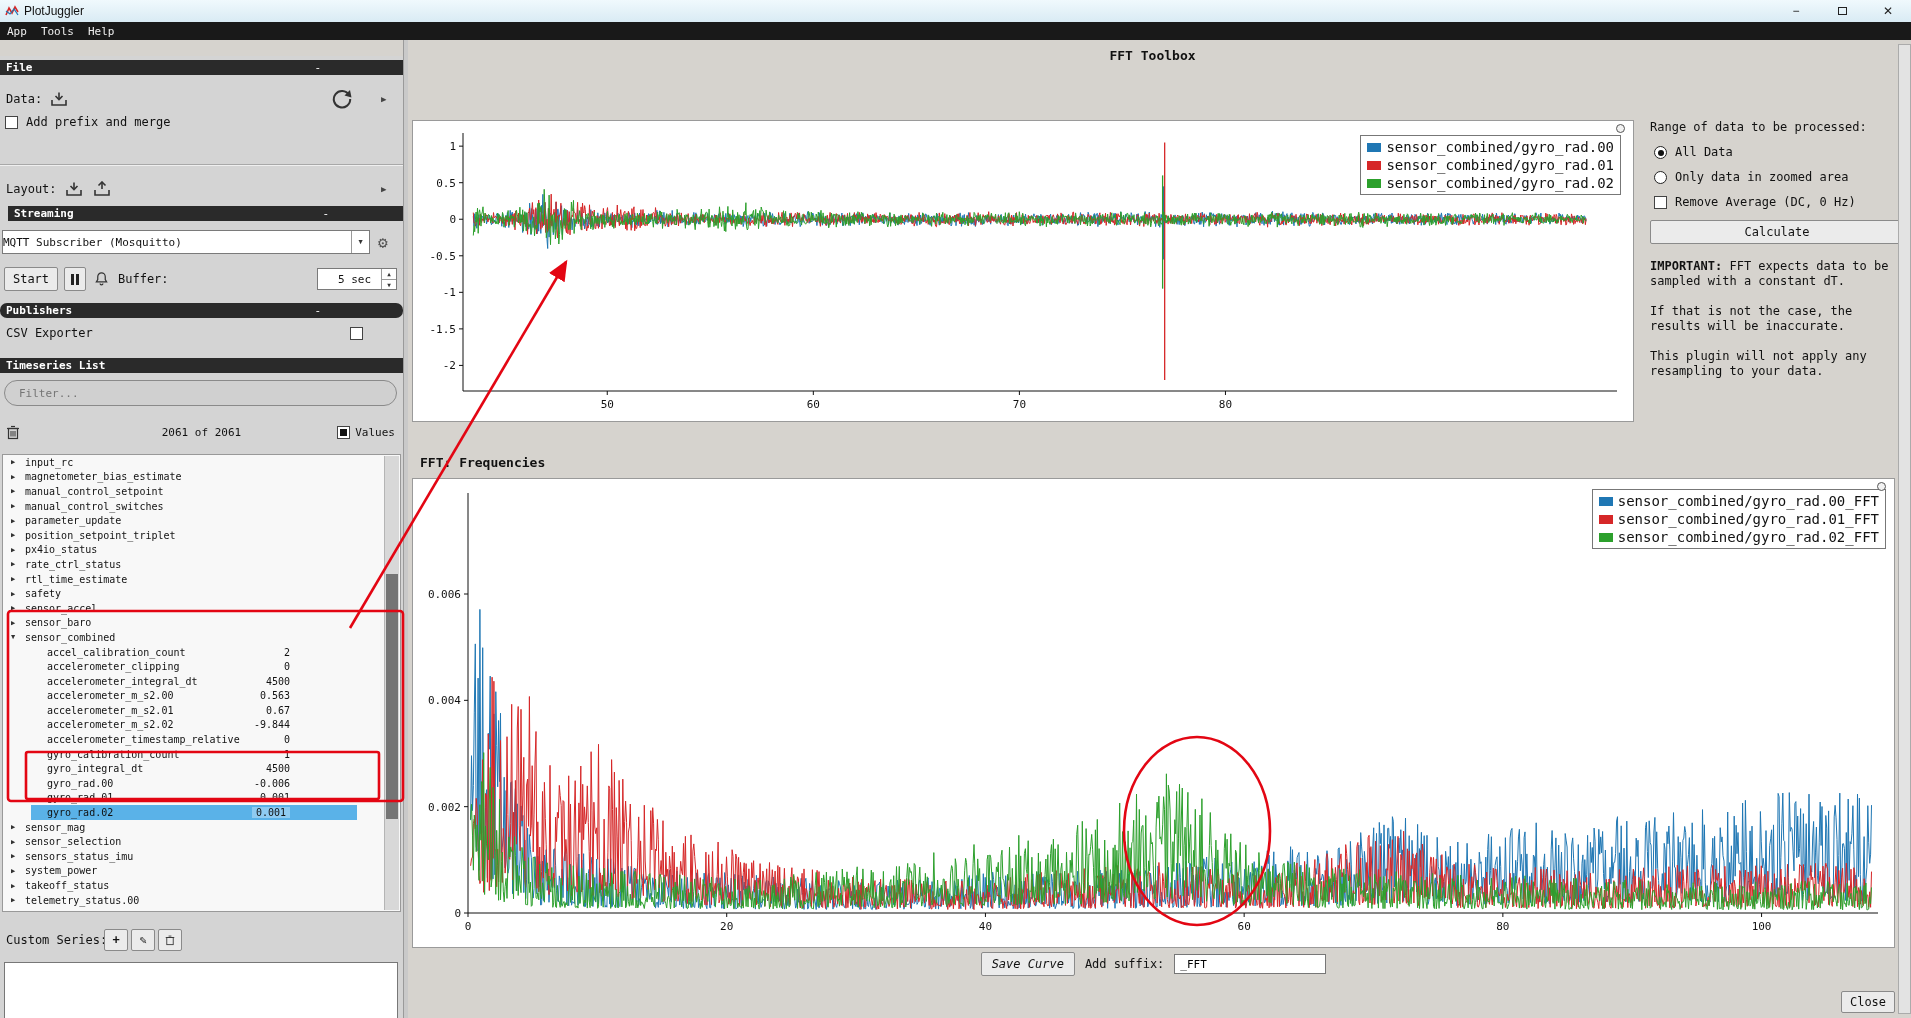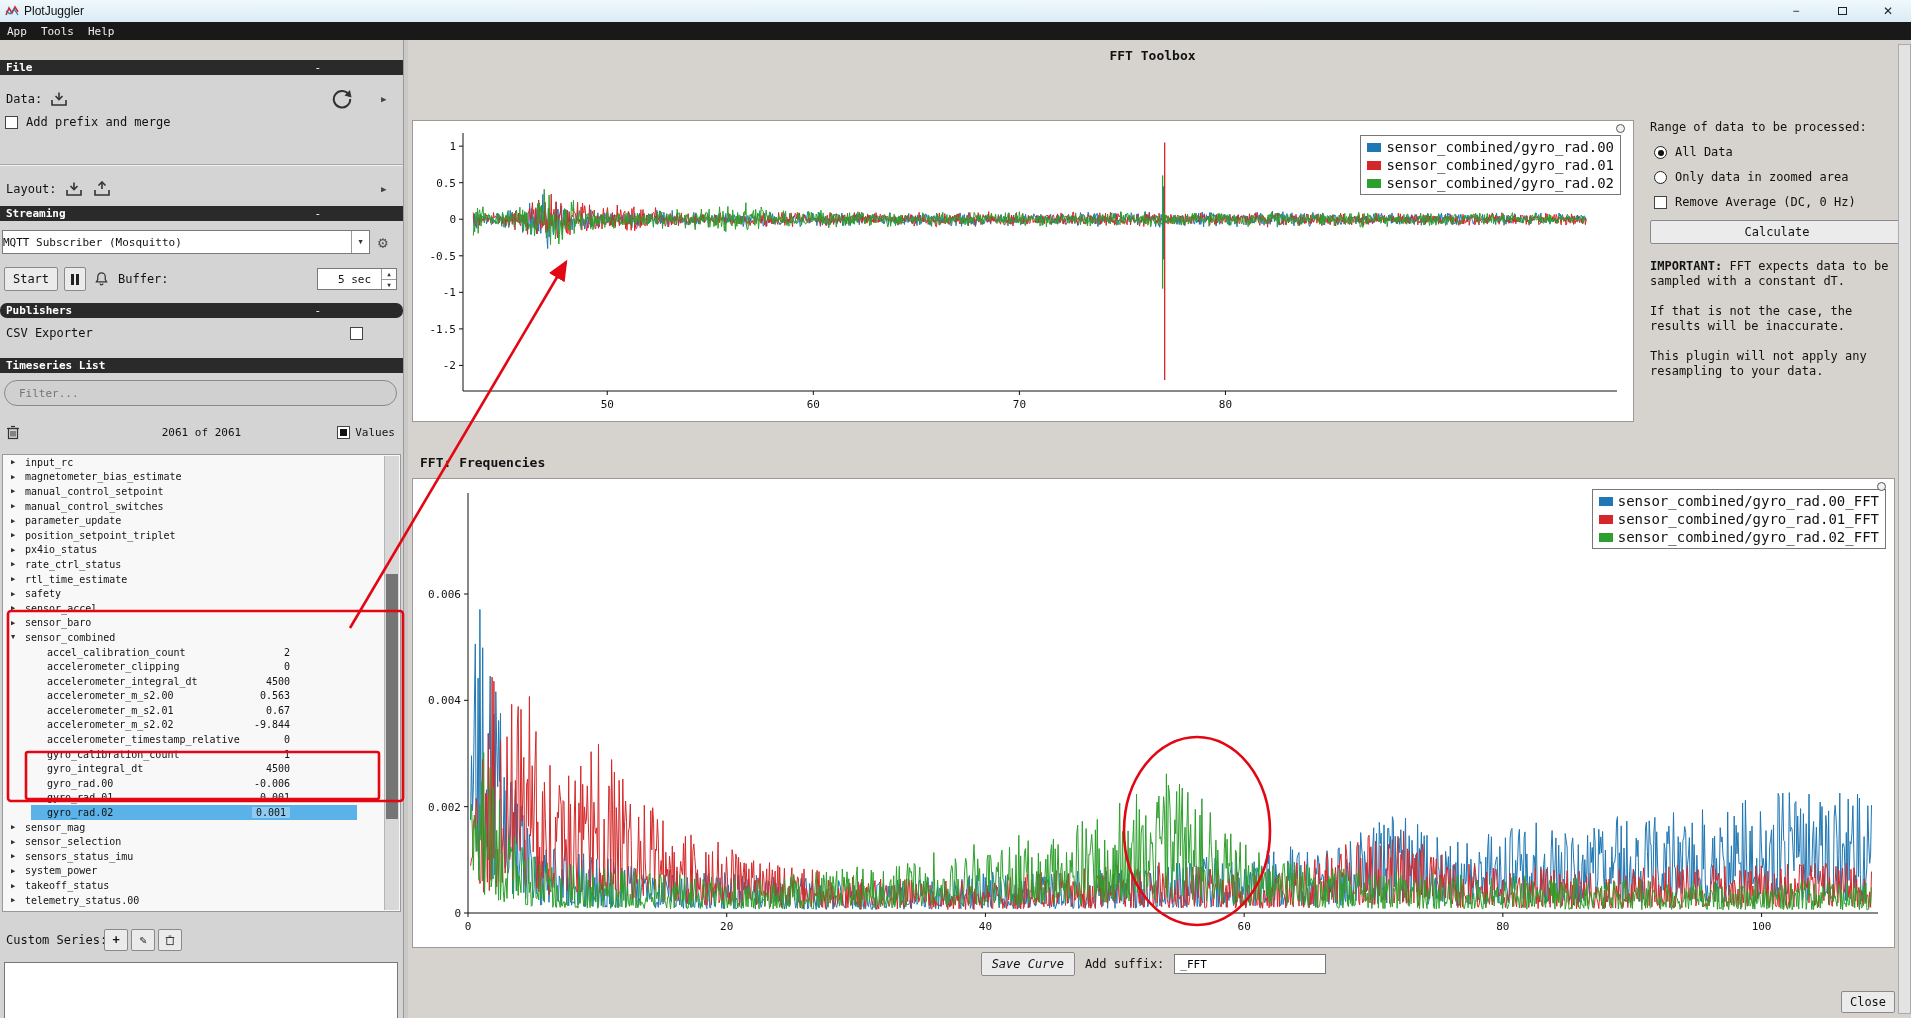--- a/index.html
+++ b/index.html
@@ -168,21 +168,21 @@
       <span class="icon-btn" style="margin-left:10px;">
         <svg width="18" height="16" viewBox="0 0 18 16">
           <line x1="9" y1="8" x2="9" y2="1.5" stroke="#333" stroke-width="1.6"></line>
           <polyline points="5.5,4.5 9,1 12.5,4.5" fill="none" stroke="#333" stroke-width="1.6"></polyline>
           <path d="M2 9 v5 h14 v-5" fill="none" stroke="#333" stroke-width="1.6"></path>
         </svg>
       </span>
       <span class="row-arrow">▶</span>
     </div>
 
-    <div class="sec-hdr" style="top:150px;">
+    <div class="sec-hdr" style="top:150px;margin-left:8px;">
       <span>Streaming</span>
       <span class="dash">-</span>
     </div>
 
     <div class="lrow" style="top:172px; height:28px;">
       <div class="combo">
         <span class="combo-text">MQTT Subscriber (Mosquitto)</span>
         <span class="combo-arrow">▼</span>
       </div>
       <span class="icon-btn" style="position:absolute; left:378px; font-size:16px; color:#555;">

